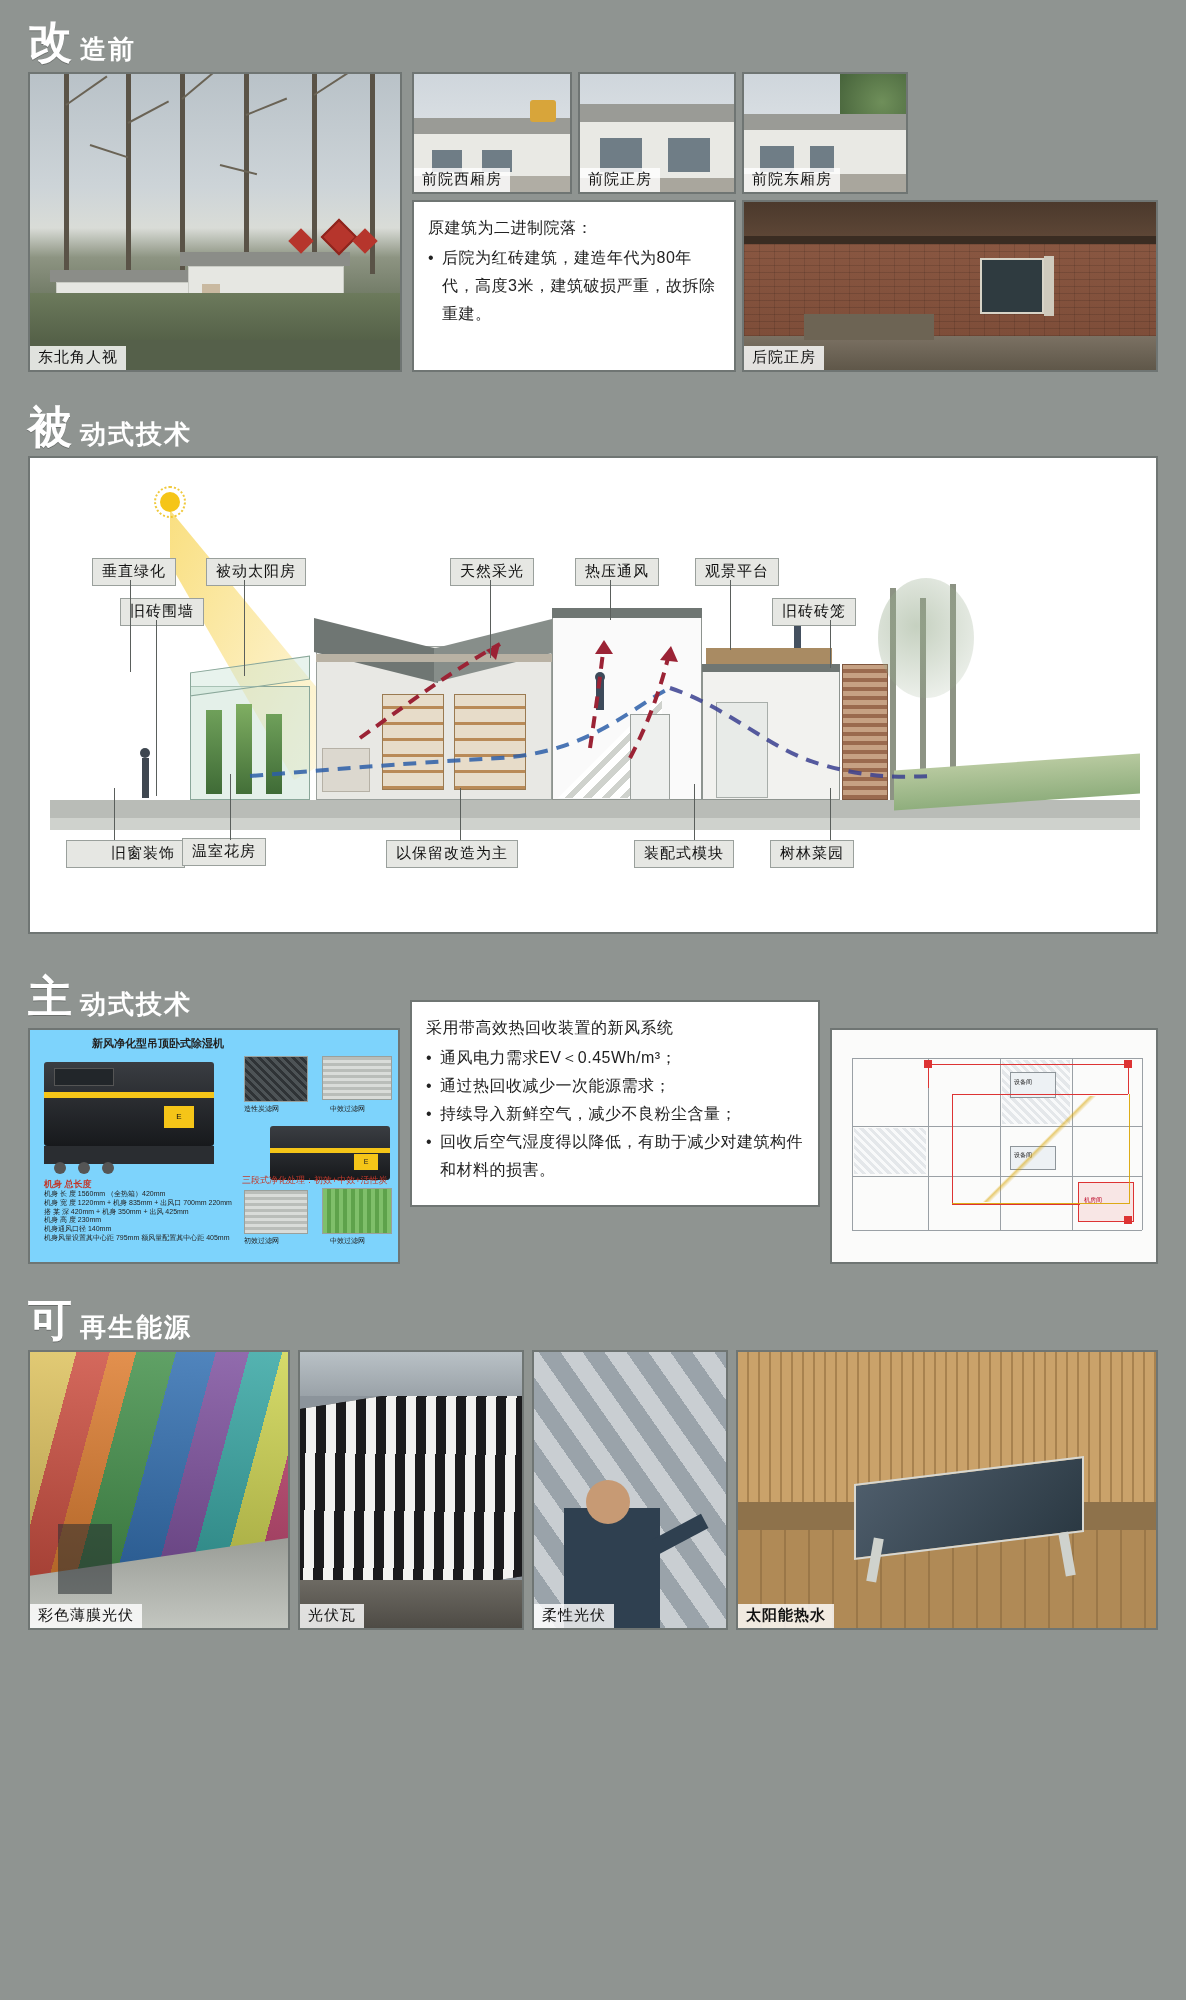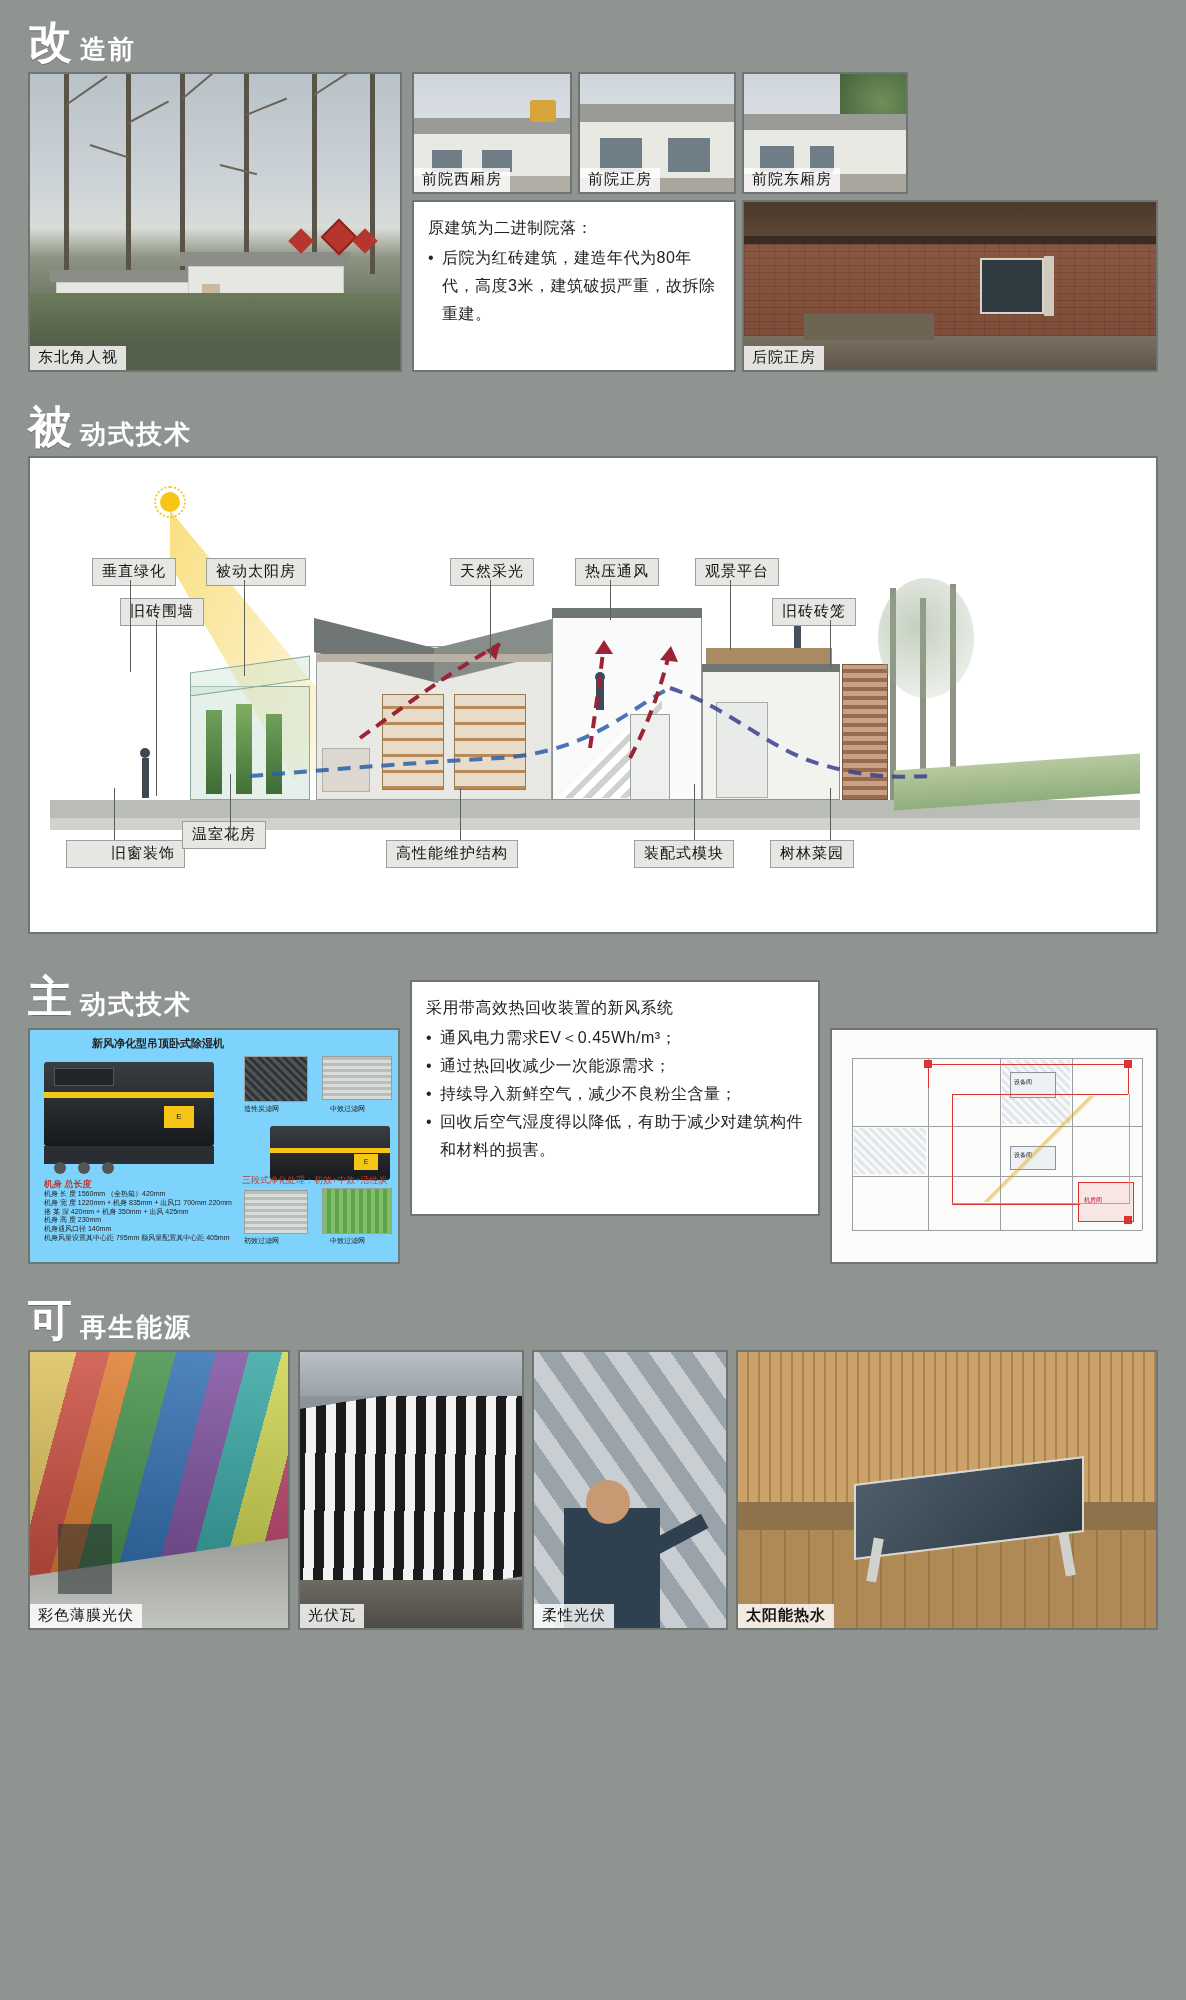--- a/index.html
+++ b/index.html
@@ -324,22 +324,22 @@
 
     <div class="leader" style="left:100px; top:122px; height:92px;"></div>
     <div class="leader" style="left:126px; top:162px; height:176px;"></div>
     <div class="leader" style="left:214px; top:122px; height:96px;"></div>
     <div class="leader" style="left:460px; top:122px; height:78px;"></div>
     <div class="leader" style="left:580px; top:122px; height:40px;"></div>
     <div class="leader" style="left:700px; top:122px; height:70px;"></div>
     <div class="leader" style="left:800px; top:162px; height:48px;"></div>
 
     <div class="tagbox" style="left:36px; top:382px;padding-left:44px;">旧窗装饰</div>
-    <div class="tagbox" style="left:152px; top:363px;">温室花房</div>
-    <div class="tagbox" style="left:356px; top:382px;">高性能维护结构</div>
+    <div class="tagbox" style="left:152px; top:380px;">温室花房</div>
+    <div class="tagbox" style="left:356px; top:382px;">以保留改造为主</div>
     <div class="tagbox" style="left:604px; top:382px;">装配式模块</div>
     <div class="tagbox" style="left:740px; top:382px;">树林菜园</div>
 
     <div class="leader" style="left:84px; top:330px; height:52px;"></div>
     <div class="leader" style="left:200px; top:316px; height:66px;"></div>
     <div class="leader" style="left:430px; top:330px; height:52px;"></div>
     <div class="leader" style="left:664px; top:326px; height:56px;"></div>
     <div class="leader" style="left:800px; top:330px; height:52px;"></div>
   </div>
 
@@ -382,21 +382,21 @@
     <div class="tinytxt" style="position:absolute; left:14px; top:160px; width:196px;">
       <div>机身 长 度      1560mm   （全热箱）420mm</div>
       <div>机身 宽 度      1220mm + 机身 835mm + 出风口 700mm   220mm</div>
       <div>搭 某 深 420mm + 机身 350mm + 出风 425mm</div>
       <div>机身 高 度      230mm</div>
       <div>机身通风口径  140mm</div>
       <div>机身风量设置其中心距  795mm     额风量配置其中心距  405mm</div>
     </div>
   </div>
 
-  <div class="panel" style="left:410px; top:980px; width:410px; height:236px;">
+  <div class="panel" style="left:410px; top:1000px; width:410px; height:207px;">
     <div class="ttl">采用带高效热回收装置的新风系统</div>
     <ul>
       <li>通风电力需求EV＜0.45Wh/m³；</li>
       <li>通过热回收减少一次能源需求；</li>
       <li>持续导入新鲜空气，减少不良粉尘含量；</li>
       <li>回收后空气湿度得以降低，有助于减少对建筑构件和材料的损害。</li>
     </ul>
   </div>
 
   <div class="devpanel" style="left:830px; top:1028px; width:328px; height:236px;">

